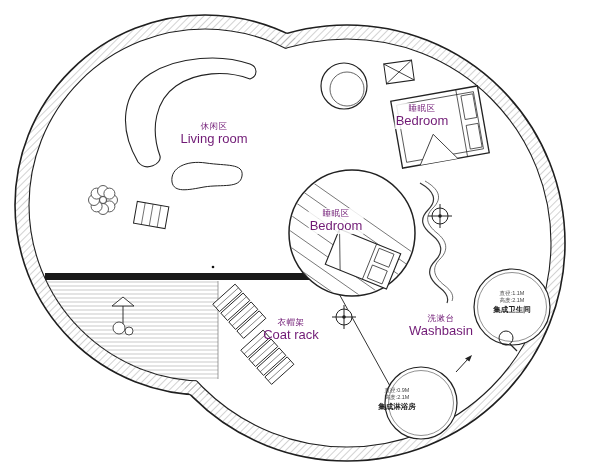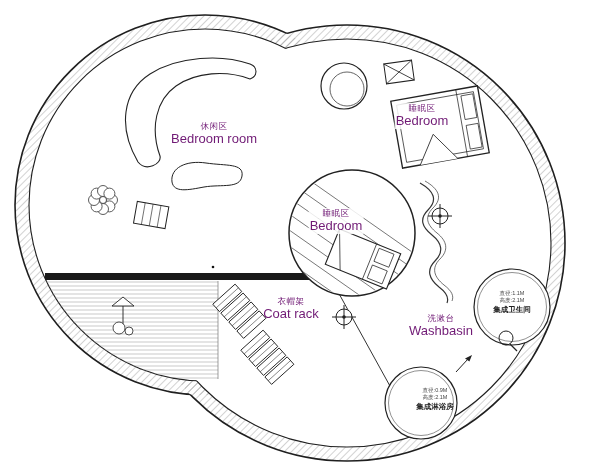--- a/index.html
+++ b/index.html
@@ -201,48 +201,48 @@
   </g>
 
   <g>
     <line x1="456" y1="372" x2="468" y2="359" stroke="#222" stroke-width="1"></line>
     <polygon points="472,355 469.4,361.6 465,358.6" fill="#222"></polygon>
   </g>
 </svg>
 
 <div class="lbl" style="left:214px;top:134px">
   <span class="cn">休闲区</span>
-  <span class="en">Bedroom room</span>
+  <span class="en">Living room</span>
 </div>
 
 <div class="lbl boxed" style="left:422px;top:116px">
   <span class="cn">睡眠区</span>
   <span class="en">Bedroom</span>
 </div>
 
 <div class="lbl boxed" style="left:336px;top:221px">
   <span class="cn">睡眠区</span>
   <span class="en">Bedroom</span>
 </div>
 
-<div class="lbl" style="left:291px;top:309px">
+<div class="lbl" style="left:291px;top:330px">
   <span class="cn">衣帽架</span>
   <span class="en">Coat rack</span>
 </div>
 
 <div class="lbl" style="left:441px;top:326px">
   <span class="cn">洗漱台</span>
   <span class="en">Washbasin</span>
 </div>
 
 <div class="unit-lbl" style="left:512px;top:302px">
   <span class="spec">直径:1.1M</span>
   <span class="spec">高度:2.1M</span>
   <span class="name">集成卫生间</span>
 </div>
 
-<div class="unit-lbl" style="left:435px;top:399px">
+<div class="unit-lbl" style="left:397px;top:399px">
   <span class="spec">直径:0.9M</span>
   <span class="spec">高度:2.1M</span>
   <span class="name">集成淋浴房</span>
 </div>
 
 </div>
 
 </body></html>

